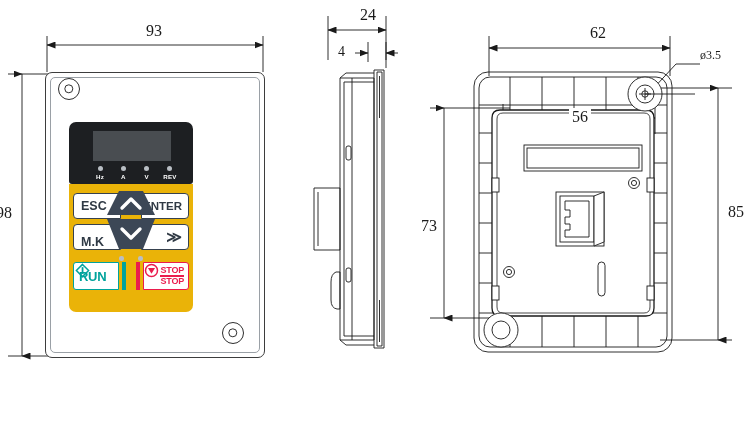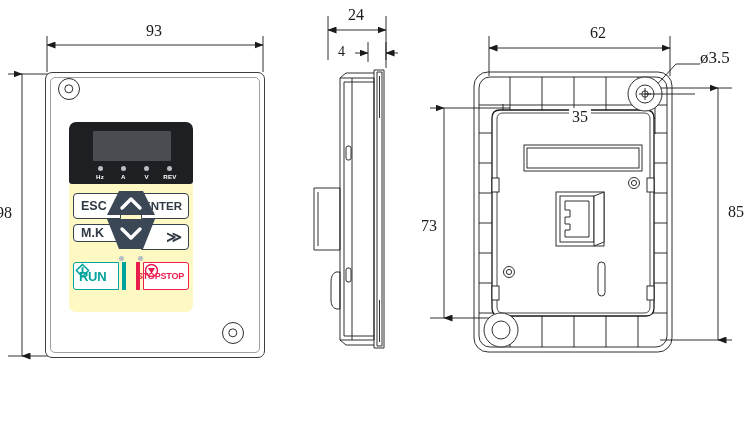--- a/index.html
+++ b/index.html
@@ -77,21 +77,21 @@
     font-size:6.2px;
     font-weight:bold;
     letter-spacing:.2px;
     line-height:7px;
     font-family:"Liberation Sans", sans-serif;
     white-space:nowrap;
   }
 
   .keyface{
     position:absolute;
-    background:#fef9c3;
+    background:#eab308;
     box-sizing:border-box;
   }
 
   .key{
     position:absolute;
     background:#ffffff;
     border:1.7px solid #36414e;
     box-sizing:border-box;
     display:flex;
     align-items:center;
@@ -120,21 +120,21 @@
   }
   .stopbtn{
     border:1.7px solid #ea1c4d;
     border-radius:0 3px 3px 0;
     justify-content:flex-end;
     padding-right:4px;
     color:#ea1c4d;
   }
   .run-text{font-size:13px;font-weight:bold;letter-spacing:-.3px;font-family:"Liberation Sans", sans-serif;}
   .stop-lines{
-    display:flex;align-items:center;
+    display:flex;flex-direction:column;align-items:center;
     line-height:9px;
   }
   .stop-lines span{font-size:9px;font-weight:bold;letter-spacing:-.2px;font-family:"Liberation Sans", sans-serif;}
   .stop-rule{width:100%;height:1.4px;background:#ea1c4d;margin:.5px 0;}
 
   .bar-tall{position:absolute;background:#00a39c;}
   .bar-tall-red{position:absolute;background:#ea1c4d;}
   .tiny-dot{position:absolute;width:4.5px;height:4.5px;border-radius:50%;background:#b9bec4;}
 
   
@@ -354,21 +354,21 @@
     <div class="keyface" style="left:0;top:62px;width:124px;height:128px;border-radius:0 0 7px 7px;">
 
       <div class="key key-esc" style="left:4px;top:9px;width:48px;height:26px;">
         <span>ESC</span>
       </div>
 
       <div class="key key-enter" style="left:72px;top:9px;width:48px;height:26px;">
         <span>ENTER</span>
       </div>
 
-      <div class="key key-mk" style="left:4px;top:40px;width:48px;height:18px;">
+      <div class="key key-mk" style="left:4px;top:40px;width:48px;height:26px;align-items:flex-end;">
         <span>M.K</span>
       </div>
 
       <div class="key key-shift" style="left:72px;top:40px;width:48px;height:26px;">
         <span>≫</span>
       </div>
 
       <svg style="position:absolute;left:36px;top:5px;" width="52" height="66" viewBox="0 0 52 66">
         <path d="M14,2 L38,2 L50,26 L2,26 Z" fill="#3c4756"></path>
         <path d="M2,30 L50,30 L38,60 L14,60 Z" fill="#3c4756"></path>
@@ -399,28 +399,28 @@
           <span>STOP</span>
         </div>
       </div>
     </div>
   </div>
 
   <div class="dim" style="left:146px;top:22px;">93</div>
 
   <div class="dim" style="left:-4px;top:204px;">98</div>
 
-  <div class="dim" style="left:348px;top:6px;">24</div>
+  <div class="dim" style="left:360px;top:6px;">24</div>
 
   <div class="dim dim-sm" style="left:338px;top:44px;">4</div>
 
   <div class="dim" style="left:590px;top:24px;">62</div>
 
-  <div class="dim" style="left:569px;top:108px;background:#fff;padding:0 3px;">35</div>
+  <div class="dim" style="left:569px;top:108px;background:#fff;padding:0 3px;">56</div>
 
   <div class="dim" style="left:421px;top:217px;">73</div>
 
   <div class="dim" style="left:728px;top:203px;">85</div>
 
-  <div class="dim" style="left:700px;top:48px;font-size:17px;">ø3.5</div>
+  <div class="dim" style="left:700px;top:48px;font-size:12px;">ø3.5</div>
 
 
 </div>
 
 </body></html>

